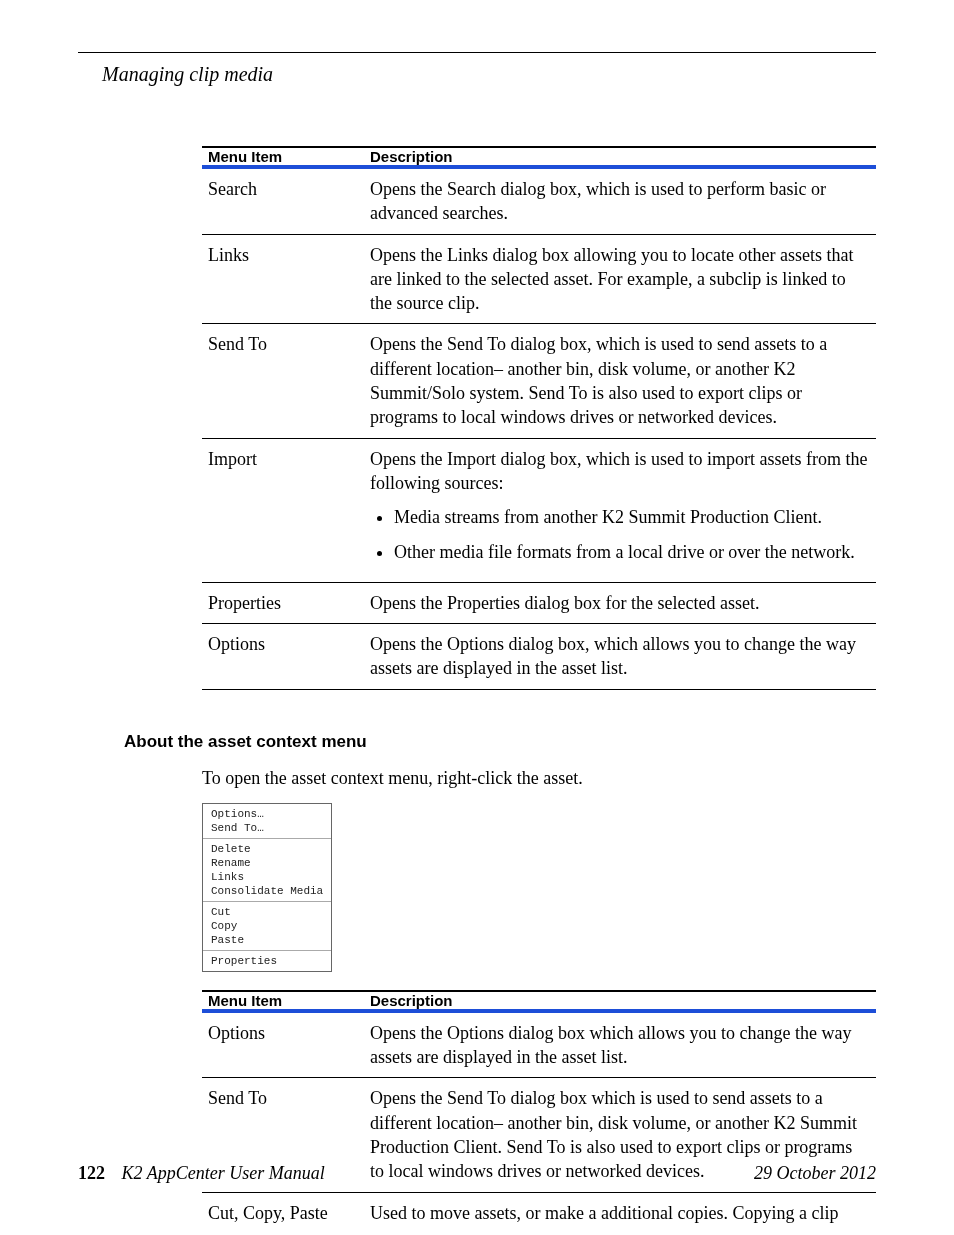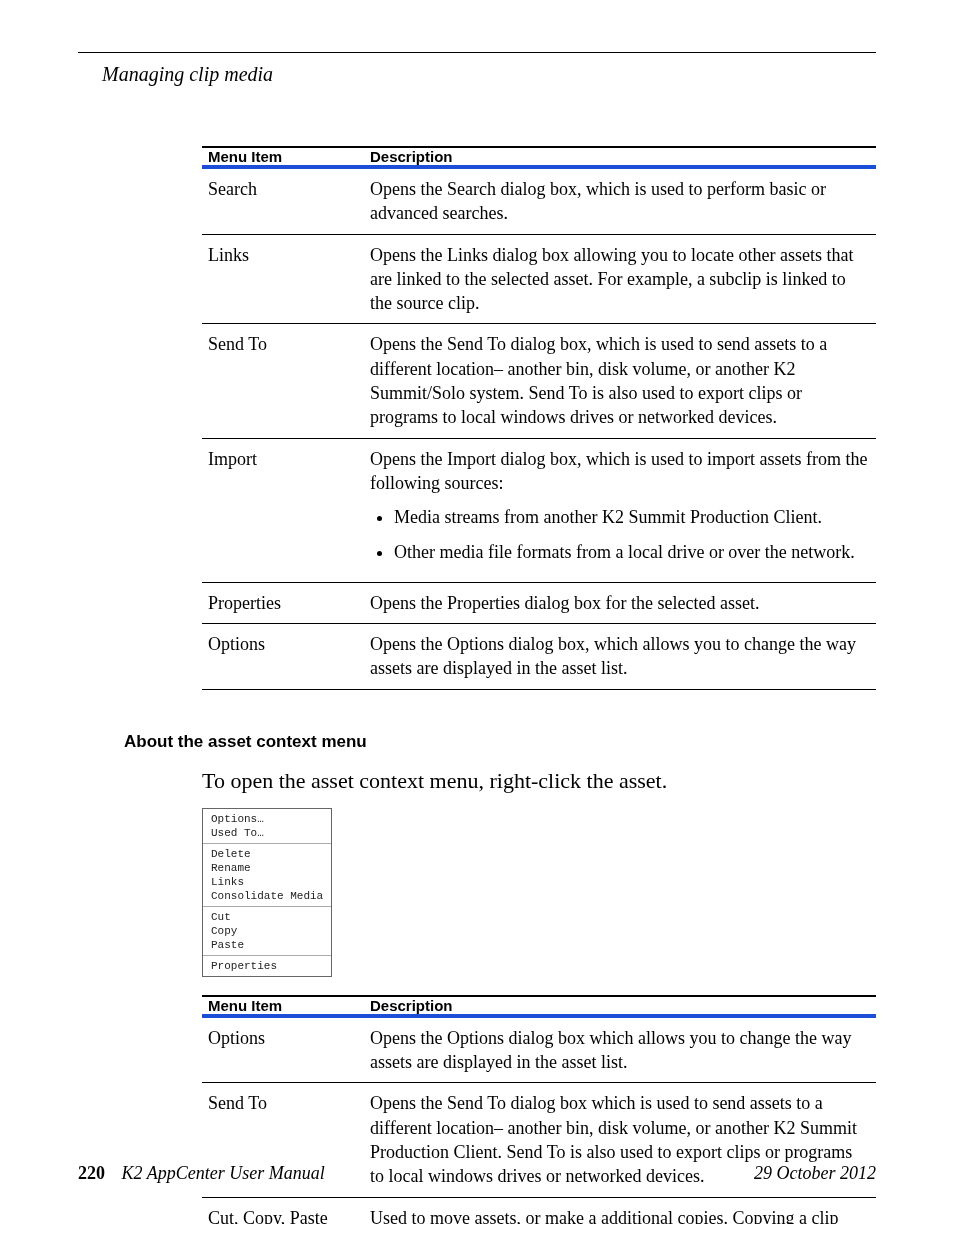--- a/index.html
+++ b/index.html
@@ -59,21 +59,21 @@
   ul.inner-list li {
     margin: 10px 0;
   }
   h2.section-heading {
     font-family: Arial, Helvetica, sans-serif;
     font-weight: bold;
     font-size: 17px;
     margin: 42px 0 16px 46px;
   }
   p.body-text {
-    font-size: 22px;
+    font-size: 18px;
     margin: 0 0 14px 124px;
   }
   .context-menu-figure {
     margin-left: 124px;
     margin-bottom: 18px;
     width: 128px;
     border: 1px solid #666;
     background: #fff;
     font-family: Liberation Mono, monospace;
     font-size: 11px;
@@ -156,21 +156,21 @@
       </tbody>
     </table>
   </div>
 
   <h2 class="section-heading">About the asset context menu</h2>
   <p class="body-text">To open the asset context menu, right-click the asset.</p>
 
   <div class="context-menu-figure">
     <div class="menu-group">
       <div class="menu-item">Options…</div>
-      <div class="menu-item">Used To…</div>
+      <div class="menu-item">Send To…</div>
     </div>
     <div class="menu-group">
       <div class="menu-item">Delete</div>
       <div class="menu-item">Rename</div>
       <div class="menu-item">Links</div>
       <div class="menu-item">Consolidate Media</div>
     </div>
     <div class="menu-group">
       <div class="menu-item">Cut</div>
       <div class="menu-item">Copy</div>
@@ -201,18 +201,18 @@
         <tr>
           <td>Cut, Copy, Paste</td>
           <td>Used to move assets, or make a additional copies. Copying a clip does not consume media disk space. Only a new reference to existing media is created.</td>
         </tr>
 
       </tbody>
     </table>
   </div>
 
   <div class="footer">
-    <span class="page-num">220</span>
+    <span class="page-num">122</span>
     <span>K2 AppCenter User Manual</span>
     <span class="date">29 October 2012</span>
   </div>
 
 </div>
 
 </body></html>

